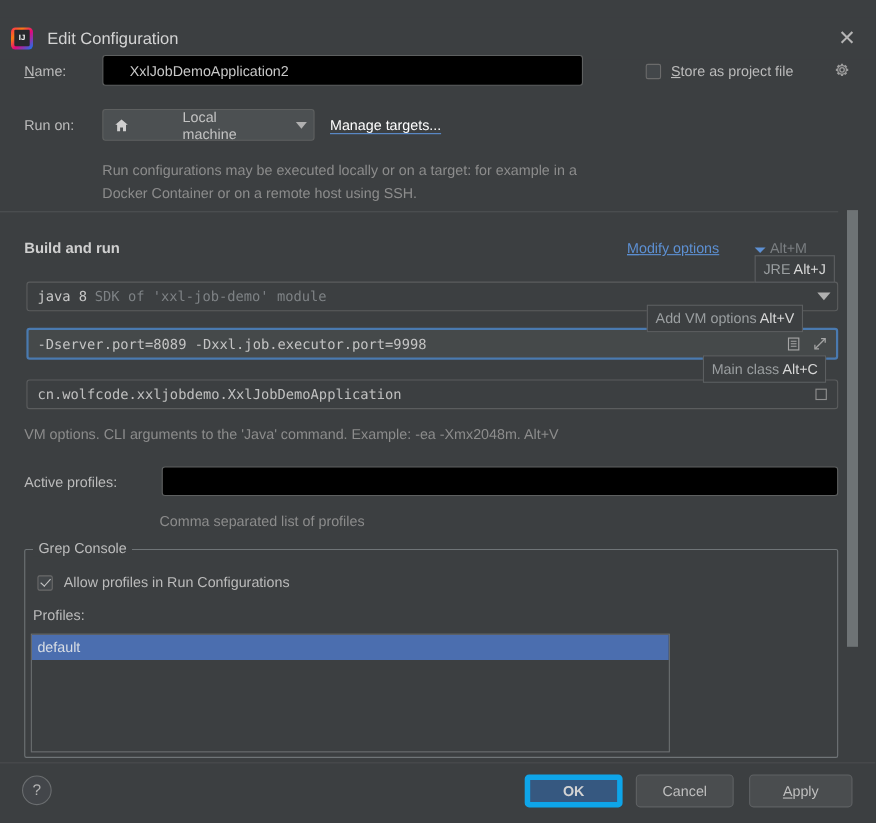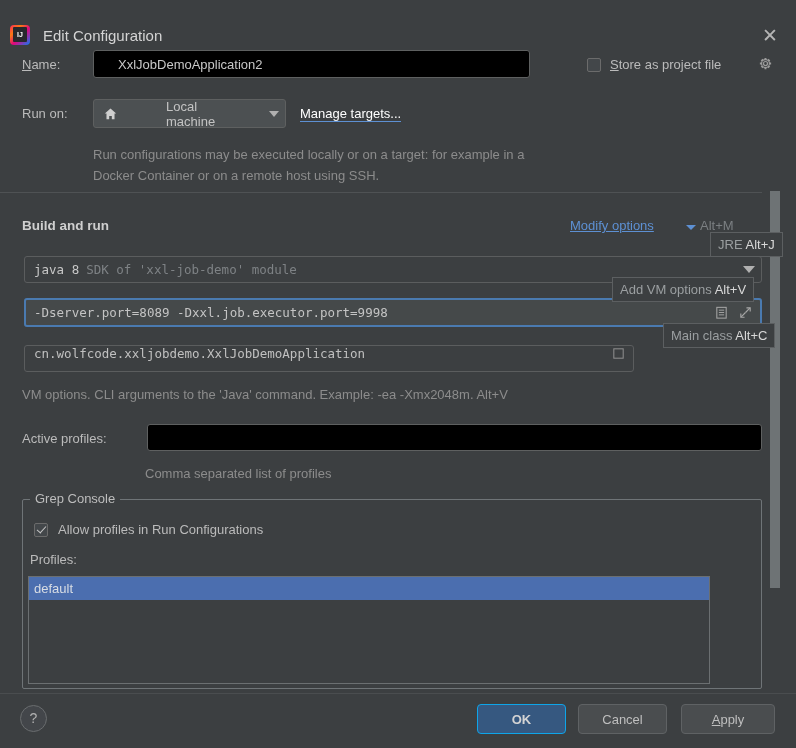--- a/index.html
+++ b/index.html
@@ -223,25 +223,25 @@
     display: flex; align-items: center;
     padding: 0 4px 0 8px;
   }
   .vm-text { color: #c4c4c4; flex: 1 1 auto; }
   .vm-icons { display: flex; align-items: center; gap: 9px; margin-right: 3px; }
   .ico { width: 15px; height: 15px; cursor: pointer; }
 
   
   .mc-row {
     position: absolute; left: 24px; top: 345px;
-    width: 610px; height: 27px;
+    width: 738px; height: 27px;
     background: #3c3f41;
     border: 1px solid #5b5d5e;
     border-radius: 3px;
-    display: flex; align-items: flex-start;
+    display: flex; align-items: center;
     padding: 0 4px 0 9px;
   }
   .mc-text { color: #c0c0c0; flex: 1 1 auto; }
 
   .vm-hint {
     position: absolute; left: 22px; top: 387px;
     color: #8c8c8c;
   }
 
   
@@ -272,21 +272,21 @@
     font-size: 13px;
   }
   .allow-check {
     position: absolute; left: 34px; top: 522px;
     display: flex; align-items: center; cursor: pointer;
   }
   .allow-label { margin-left: 10px; }
   .profiles-label { position: absolute; left: 30px; top: 552px; }
   .profiles-list {
     position: absolute; left: 28px; top: 576px;
-    width: 682px; height: 108px;
+    width: 581px; height: 108px;
     background: #3c3f41;
     border: 1px solid #6b6f71;
     overflow: hidden;
   }
   .list-item {
     height: 23px;
     line-height: 23px;
     padding-left: 5px;
     color: #bbbbbb;
     cursor: pointer;
@@ -334,21 +334,21 @@
     position: absolute; top: 704px;
     height: 30px;
     border-radius: 4px;
     font-size: 13px;
     display: flex; align-items: center; justify-content: center;
     cursor: pointer;
   }
   .btn-ok {
     left: 477px; width: 89px;
     background: #365880;
-    border: 1px solid #0ea5e9;
+    border: 5px solid #0ea5e9;
     color: #d3d3d3;
     font-weight: bold;
   }
   .btn-cancel {
     left: 578px; width: 89px;
     background: #4a4d4f;
     border: 1px solid #5f6264;
     color: #bfbfbf;
   }
   .btn-apply {
@@ -362,21 +362,20 @@
   .tip {
     position: absolute;
     background: #3c3f41;
     border: 1px solid #5c5f61;
     color: #9b9fa1;
     font-size: 13px;
     padding: 0 7px;
     height: 25px;
     line-height: 23px;
     white-space: nowrap;
-    margin-left: 24px;
   }
   .tip b { color: #d8d8d8; font-weight: normal; }
   .tip-jre   { left: 686px; top: 232px; }
   .tip-vm    { left: 588px; top: 277px; }
   .tip-main  { left: 639px; top: 323px; }
 </style>
 </head>
 <body>
 
 <div class="dialog">

